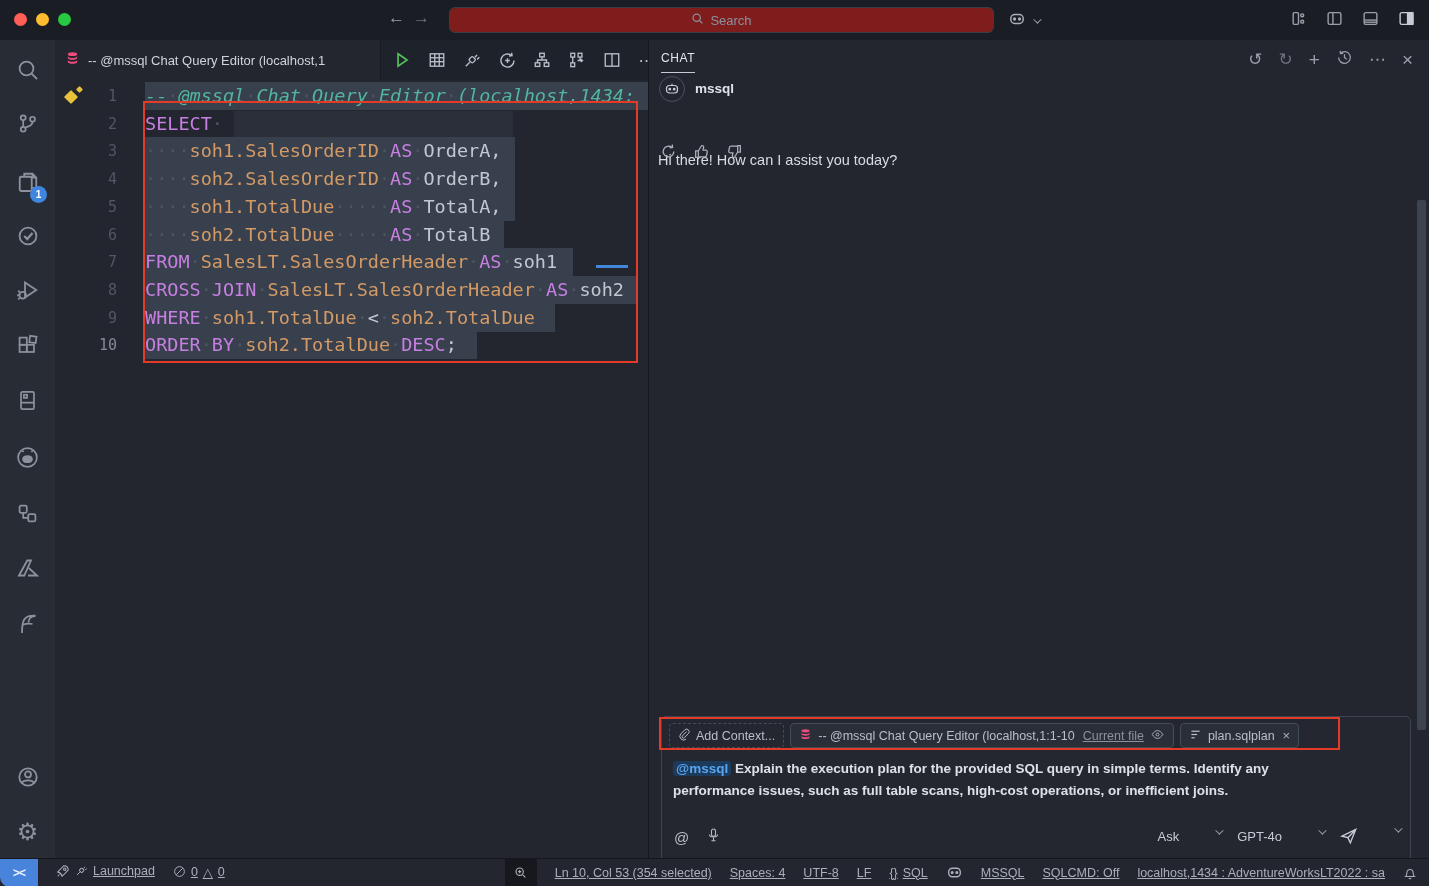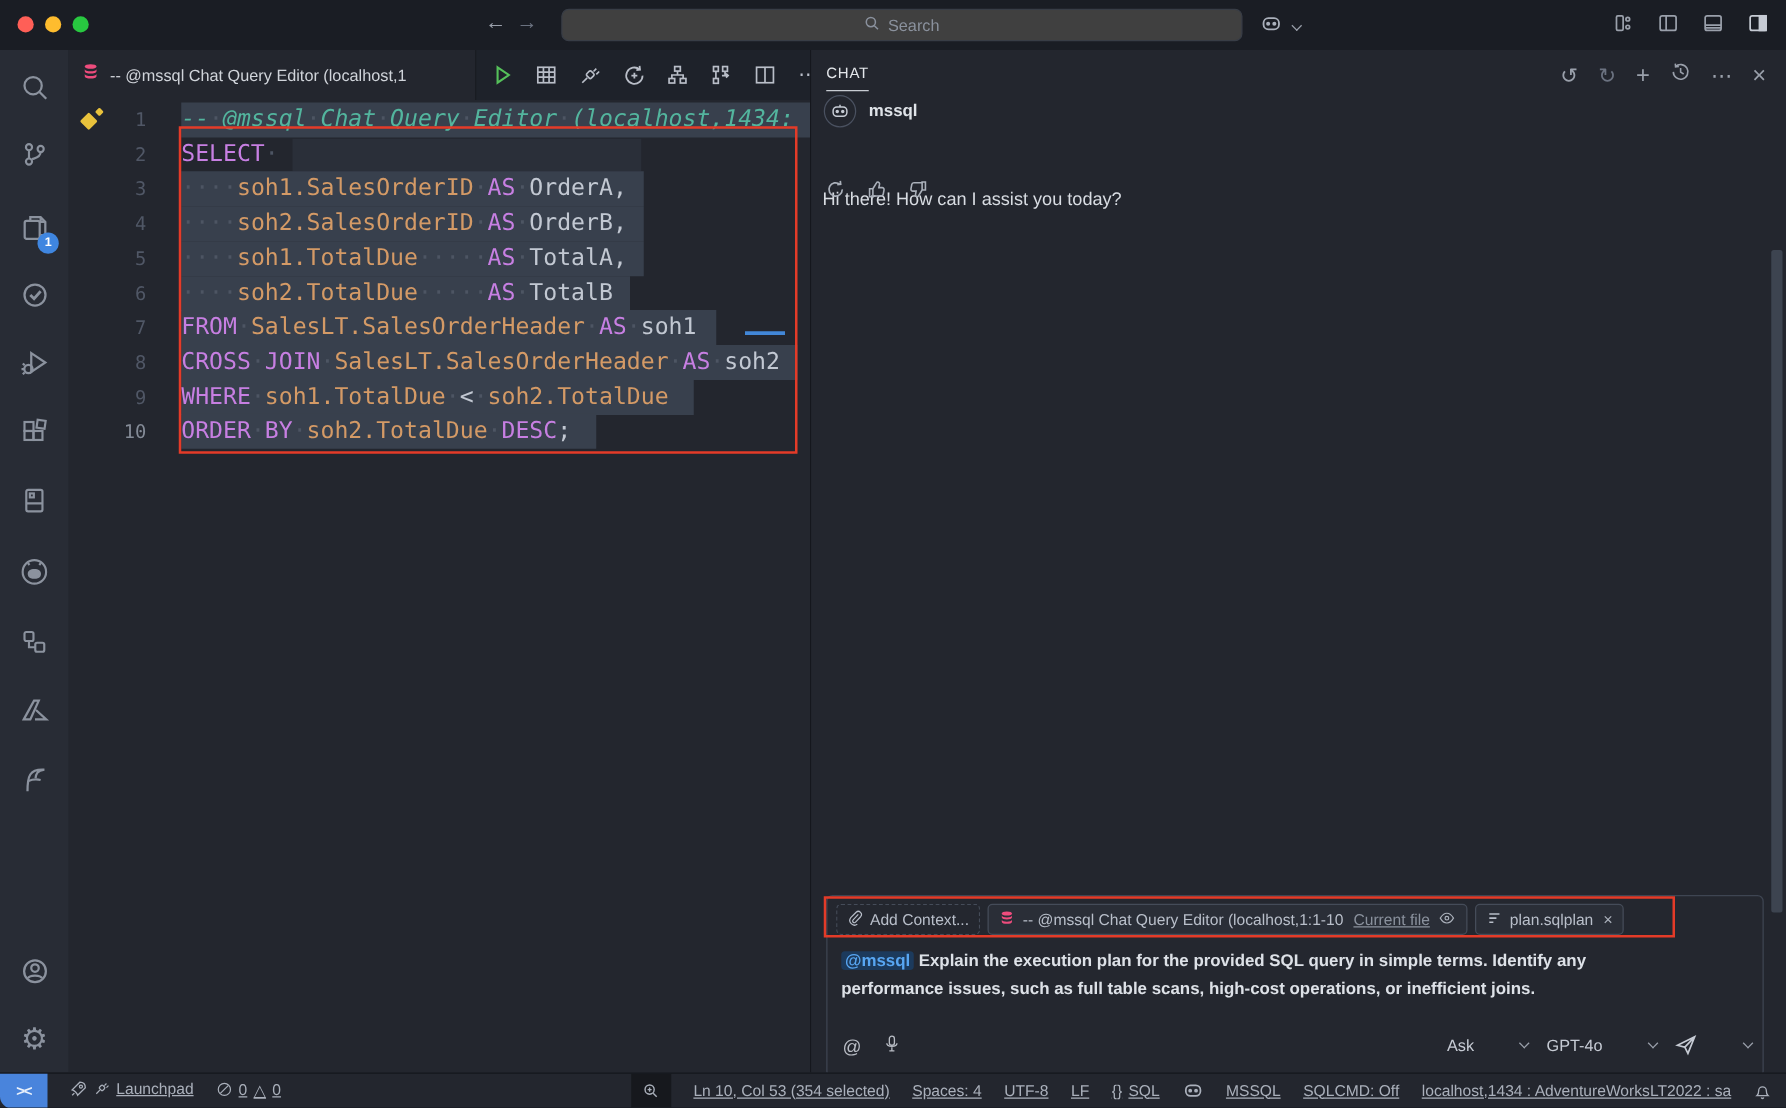--- a/index.html
+++ b/index.html
@@ -6,21 +6,21 @@
   html,body { width:1429px; height:886px; background:#17191f; overflow:hidden; }
   body { font-family:"Liberation Sans", sans-serif; }
   .app { position:relative; width:1429px; height:886px; background:#23262e; }
 
   
   .titlebar { position:absolute; left:0; top:0; width:1429px; height:40px; background:#1a1d24; }
   .traffic { position:absolute; top:13px; width:13px; height:13px; border-radius:50%; }
   .t-red{ left:14px; background:#ff5f57;} .t-yel{ left:36px; background:#febc2e;} .t-grn{ left:58px; background:#28c840;}
   .navarrow { position:absolute; top:8px; font-size:17px; color:#9aa0ab; }
   .nav-fwd { color:#6b7280; }
-  .searchbox { position:absolute; left:449px; top:7px; width:545px; height:26px; background:#404040; border:1px solid #383d46; border-radius:6px; display:flex; align-items:center; justify-content:center; gap:6px; color:#8a919d; font-size:13px; }
+  .searchbox { position:absolute; left:449px; top:7px; width:545px; height:26px; background:#7f1d1d; border:1px solid #383d46; border-radius:6px; display:flex; align-items:center; justify-content:center; gap:6px; color:#8a919d; font-size:13px; }
   .tb-copilot { position:absolute; left:1008px; top:10px; color:#aab0bb; display:flex; align-items:center; gap:3px; }
   .layouticons { position:absolute; right:14px; top:10px; display:flex; gap:19px; color:#9aa0ab; }
 
   
   .activitybar { position:absolute; left:0; top:40px; width:55px; height:818px; background:#282c35; }
   .act { position:absolute; left:0; width:55px; height:44px; display:flex; align-items:center; justify-content:center; color:#8b929e; }
   .act svg { display:block; }
   .badge { position:absolute; right:8px; bottom:1px; width:17px; height:17px; background:#3f86e0; border-radius:50%; color:#fff; font-size:10px; font-weight:bold; display:flex; align-items:center; justify-content:center; }
   .gear-glyph { font-size:24px; line-height:1; }
 
@@ -71,21 +71,21 @@
   .chip { height:25px; display:flex; align-items:center; gap:6px; padding:0 8px; border:1px solid #454c59; border-radius:4px; background:#2a2e37; color:#b9bfca; font-size:12.5px; white-space:nowrap; }
   .chip .meta { color:#8a919d; margin-left:2px;text-decoration:underline; }
   .chip .x { color:#aab0ba; font-size:13px; margin-left:2px; }
   .prompt { position:absolute; left:11px; top:41px; width:660px; color:#dde1e7; font-size:13.5px; line-height:22px;font-weight:bold; }
   .mention { color:#58a6f2; background:#1c3a5c; border-radius:3px; padding:0 3px; }
   .inputfoot { position:absolute; left:0; bottom:8px; width:748px; height:26px; }
   .foot-left { position:absolute; left:12px; top:0; display:flex; gap:18px; align-items:center; color:#b8bcc4; }
   .at-glyph { font-size:15px; }
   .foot-right { position:absolute; right:10px; top:0; display:flex; gap:16px; align-items:center; color:#c6cbd4; font-size:13px; }
   .chev { display:inline-block; width:6px; height:6px; border-right:1.4px solid #9aa0ab; border-bottom:1.4px solid #9aa0ab; transform:rotate(45deg) translateY(-2px); margin-left:4px; }
-  .dropdown { display:flex; align-items:center;gap:32px; }
+  .dropdown { display:flex; align-items:flex-start;gap:32px; }
 
   
   .statusbar { position:absolute; left:0; top:858px; width:1429px; height:28px; background:#23262e; border-top:1px solid #15171d; display:flex; align-items:center; color:#aab0bb; font-size:12.5px; }
   .remotebox { width:38px; height:28px; background:#4984dc; color:#eaf1fb; display:flex; align-items:center; justify-content:center; font-weight:bold; font-size:12px; border-radius:0 0 0 10px; letter-spacing:-1px; }
   .sb-item { display:flex; align-items:flex-start; gap:5px; margin-left:18px; white-space:nowrap;text-decoration:underline; }
   .sb-spacer { flex:1; }
   .zoombox { width:32px; height:28px; background:#16181d; display:flex; align-items:center; justify-content:center; color:#aab0bb; }
   .warn-glyph { font-size:13px; }
   .sb-last { margin-right:12px; }
 

